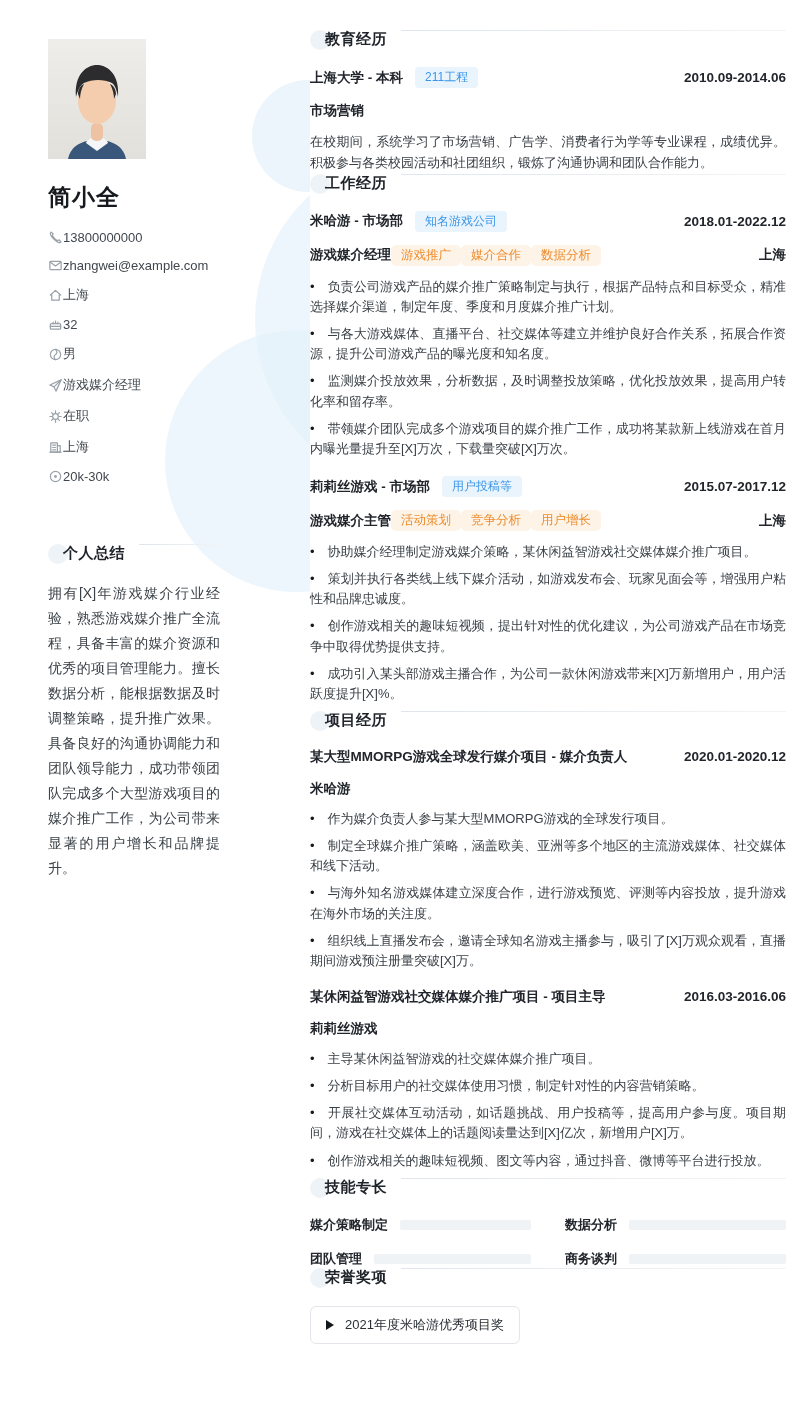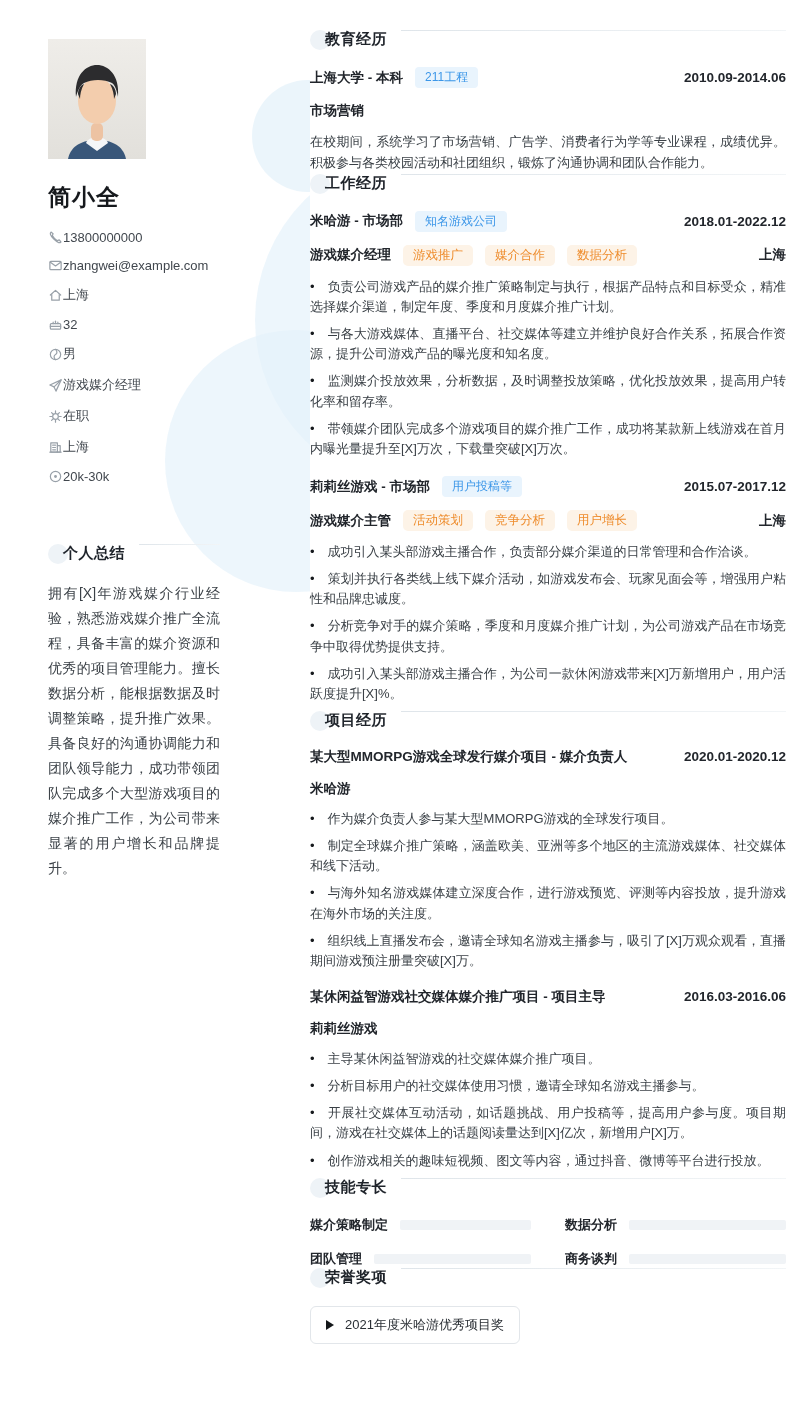--- a/index.html
+++ b/index.html
@@ -43,21 +43,21 @@
                   text-align:justify; }
 
   
   .entry-head { display:flex; align-items:center; margin-top:17px; }
   .entry-name { font-size:13.5px; font-weight:700; color:#22262c; }
   .badge-blue { margin-left:12px; font-size:12px; color:#3b96e8; background:#e9f4fd;
                 padding:2px 10px; border-radius:4px; }
   .entry-date { margin-left:auto; font-size:13.5px; font-weight:700; color:#22262c; }
   .role-row { display:flex; align-items:center; margin-top:13px; }
   .role-name { font-size:13.5px; font-weight:700; color:#22262c; }
-  .tag-orange { margin-left:12px; font-size:12.5px; color:#ee8c2c; background:#fdf3e7;
+  .tag-orange { margin-left:0; font-size:12.5px; color:#ee8c2c; background:#fdf3e7;
                 padding:2px 10px; border-radius:5px; }
   .entry-loc { margin-left:auto; font-size:13.5px; font-weight:700; color:#22262c; }
   .major { margin-top:14px; font-size:13.5px; font-weight:700; color:#22262c; }
   .desc { margin-top:11px; font-size:13px; line-height:1.65; color:#3a4046; text-align:justify; }
   ul.bullets { list-style:none; margin-top:11px; }
   ul.bullets li { font-size:13px; line-height:1.55; color:#3a4046; margin-bottom:7px;
                   text-align:justify; }
   ul.bullets li::before { content:"•"; color:#16191d; margin-right:13px; }
   .gap-lg { }
 
@@ -254,23 +254,23 @@
         <span class="entry-date">2015.07-2017.12</span>
       </div>
       <div class="role-row">
         <span class="role-name">游戏媒介主管</span>
         <span class="tag-orange">活动策划</span>
         <span class="tag-orange">竞争分析</span>
         <span class="tag-orange">用户增长</span>
         <span class="entry-loc">上海</span>
       </div>
       <ul class="bullets">
-        <li>成功引入某头部游戏主播合作，负责部分媒介渠道的日常管理和合作洽谈。</li>
+        <li>协助媒介经理制定游戏媒介策略，某休闲益智游戏社交媒体媒介推广项目。</li>
         <li>策划并执行各类线上线下媒介活动，如游戏发布会、玩家见面会等，增强用户粘性和品牌忠诚度。</li>
-        <li>分析竞争对手的媒介策略，季度和月度媒介推广计划，为公司游戏产品在市场竞争中取得优势提供支持。</li>
+        <li>创作游戏相关的趣味短视频，提出针对性的优化建议，为公司游戏产品在市场竞争中取得优势提供支持。</li>
         <li>成功引入某头部游戏主播合作，为公司一款休闲游戏带来[X]万新增用户，用户活跃度提升[X]%。</li>
       </ul>
     </div>
   </section>
 
   <section>
     <div class="sec-header gap-lg">
       <span class="sec-dot"></span>
       <h2 class="sec-title">项目经历</h2>
       <span class="sec-line"></span>
@@ -291,21 +291,21 @@
     </div>
 
     <div>
       <div class="entry-head">
         <span class="entry-name">某休闲益智游戏社交媒体媒介推广项目 - 项目主导</span>
         <span class="entry-date">2016.03-2016.06</span>
       </div>
       <div class="major">莉莉丝游戏</div>
       <ul class="bullets">
         <li>主导某休闲益智游戏的社交媒体媒介推广项目。</li>
-        <li>分析目标用户的社交媒体使用习惯，邀请全球知名游戏主播参与。</li>
+        <li>分析目标用户的社交媒体使用习惯，制定针对性的内容营销策略。</li>
         <li>开展社交媒体互动活动，如话题挑战、用户投稿等，提高用户参与度。项目期间，游戏在社交媒体上的话题阅读量达到[X]亿次，新增用户[X]万。</li>
         <li>创作游戏相关的趣味短视频、图文等内容，通过抖音、微博等平台进行投放。</li>
       </ul>
     </div>
   </section>
 
   <section>
     <div class="sec-header gap-lg">
       <span class="sec-dot"></span>
       <h2 class="sec-title">技能专长</h2>

